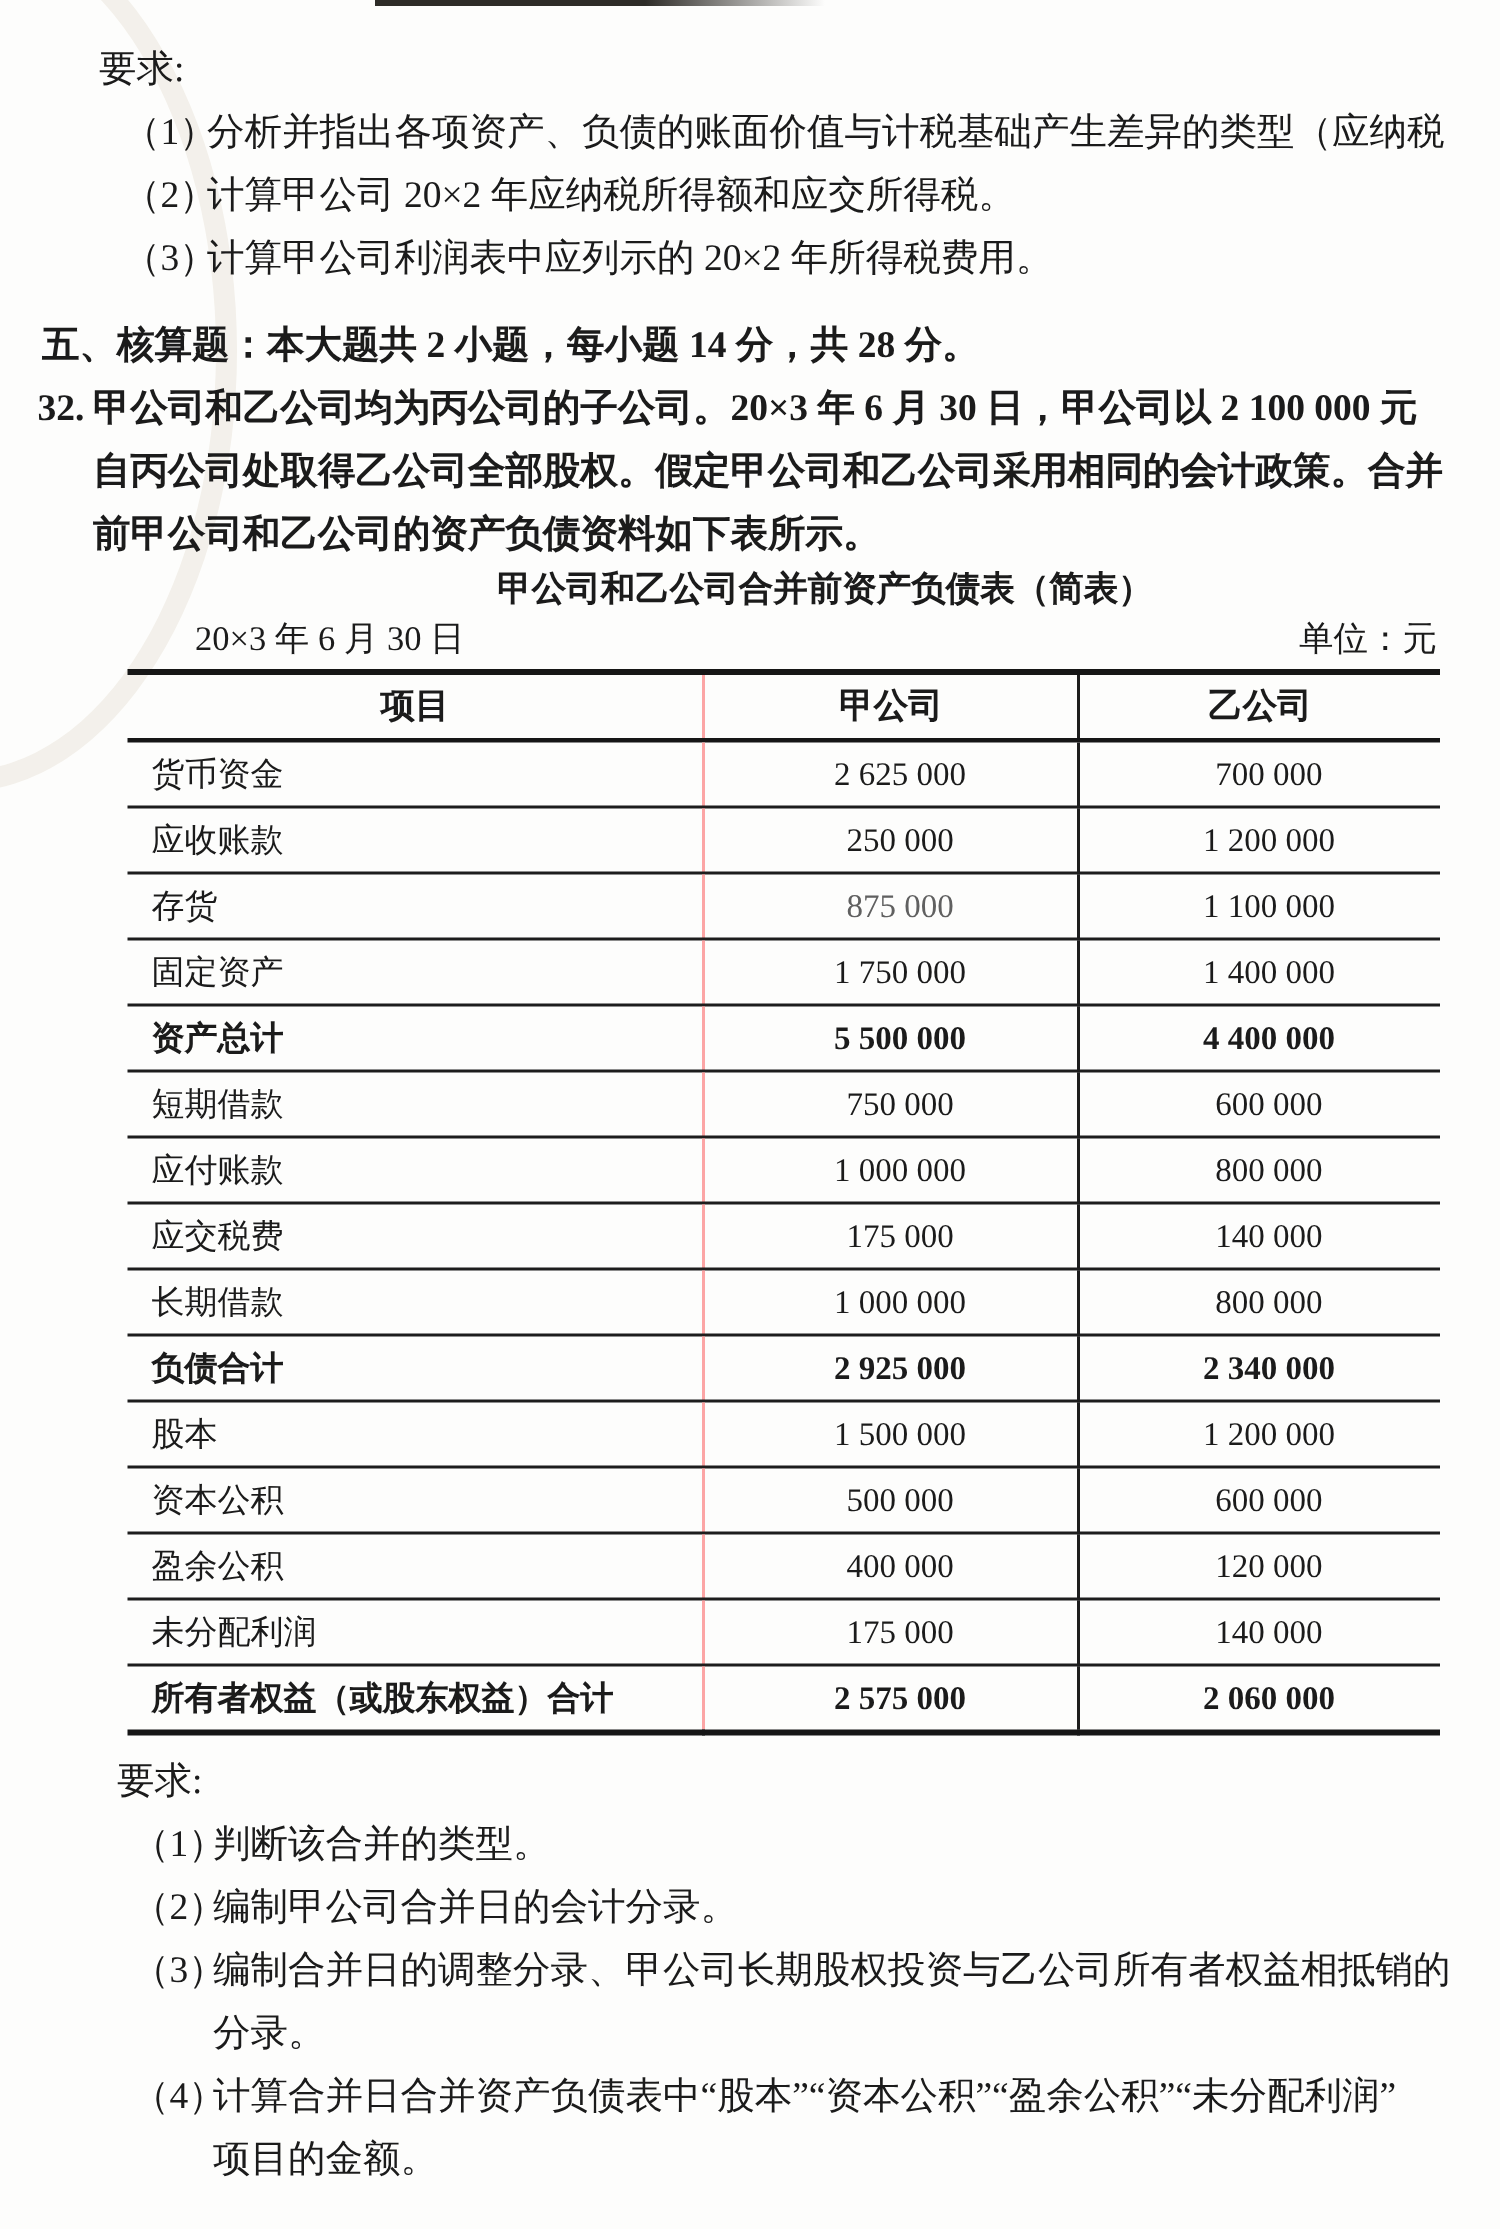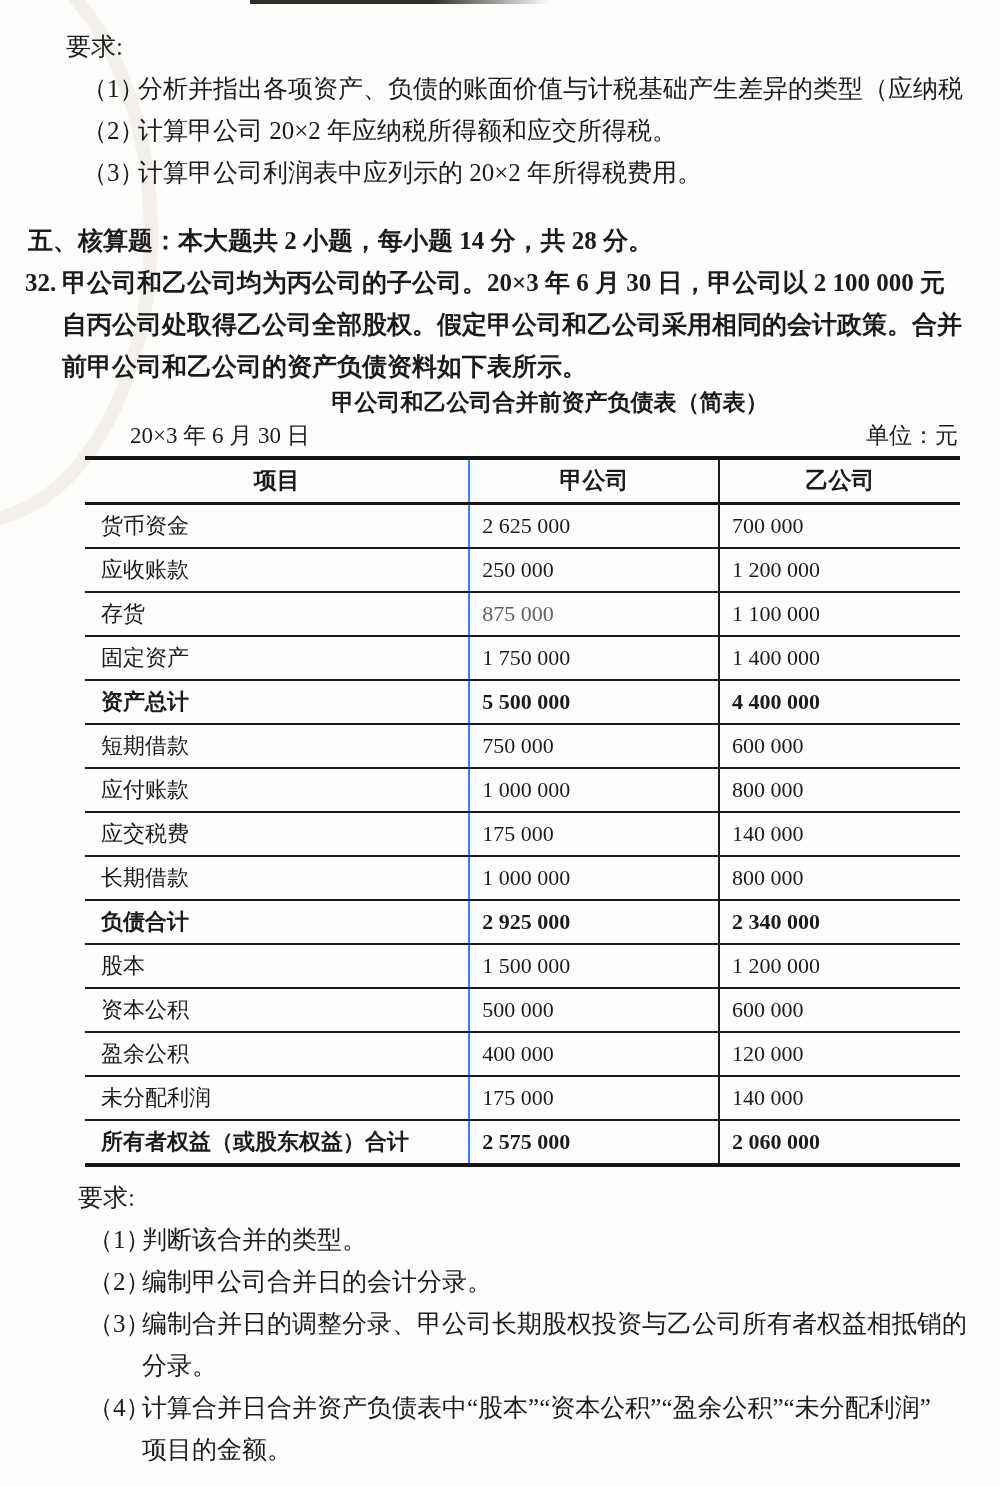--- a/index.html
+++ b/index.html
@@ -25,21 +25,21 @@
   }
   .content { position:relative; padding-top:26px; }
 
   .req-label-top { margin-left:66px; }
   .req-label-bottom { margin-left:78px; }
 
   .item { position:relative; margin-left:82px; padding-left:56px; }
   .item .marker { position:absolute; left:0; top:0; }
   .line { display:block; }
 
-  .section-header { font-weight:bold; margin-top:26px; margin-left:28px; }
+  .section-header { font-weight:bold; margin-top:16px; margin-left:28px; }
 
   .question { position:relative; margin-left:25px; padding-left:37px;font-weight:bold; }
   .q-num { position:absolute; left:0; top:0; }
 
   .tbl-title {
     width:875px; margin-left:85px; margin-top:0;
     text-align:center; text-indent:55px;
     font-weight:bold; font-size:23px; line-height:30px;
   }
   .tbl-meta {
@@ -54,25 +54,25 @@
     border-collapse:collapse;
     font-size:22px;
     border-top:4px solid #161616;
     border-bottom:4px solid #161616;
   }
   table.bs th, table.bs td {
     border-bottom:2px solid #1d1d1d;
     height:41px; padding:0;
   }
   table.bs thead th { border-bottom:3px solid #161616; font-size:23px; font-weight:bold; text-align:center; }
-  table.bs th:nth-child(1), table.bs td:nth-child(1) { width:387px; border-right:2px solid #3b82f6; }
+  table.bs th:nth-child(1), table.bs td:nth-child(1) { width:387px; border-right:2px solid #fca5a5; }
   table.bs th:nth-child(2), table.bs td:nth-child(2) { width:248px; border-right:2px solid #1d1d1d; }
   table.bs th:nth-child(3), table.bs td:nth-child(3) { width:240px; }
   table.bs td:first-child { text-align:left; padding-left:16px; }
-  table.bs td.num { text-align:left; padding-left:12px; }
+  table.bs td.num { text-align:center; padding-left:12px; }
   table.bs tr.total-row td { font-weight:bold; }
   
   table.bs tbody tr:nth-child(3) td:nth-child(2) { color:#606060;margin-top:24px; }
 
   .req-bottom { margin-top:10px; }
   .req-bottom .item { margin-left:88px; padding-left:54px; }
 </style>
 </head>
 <body>
 

